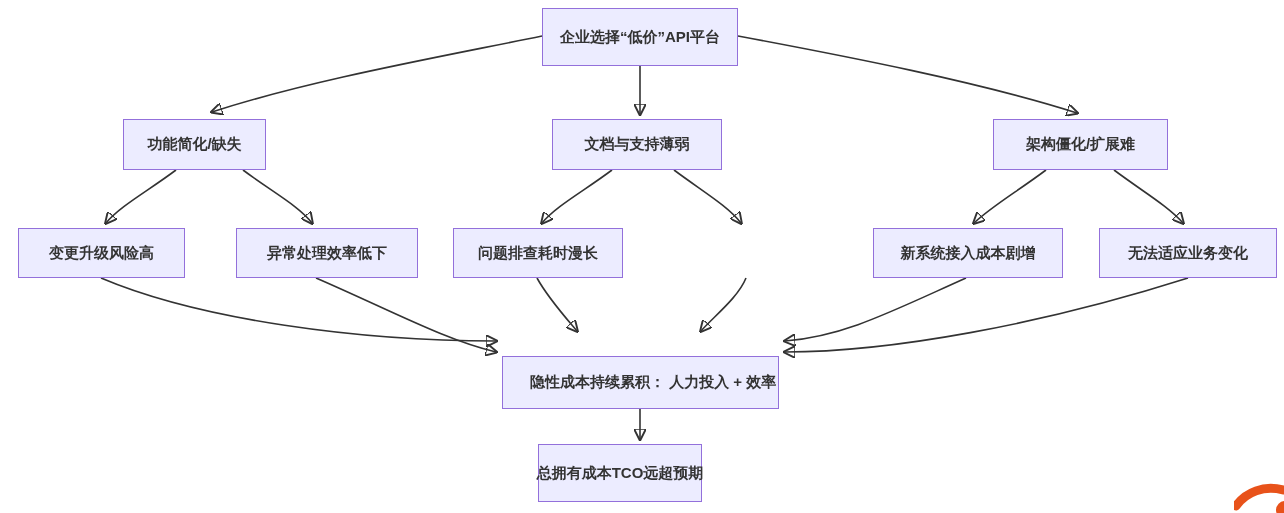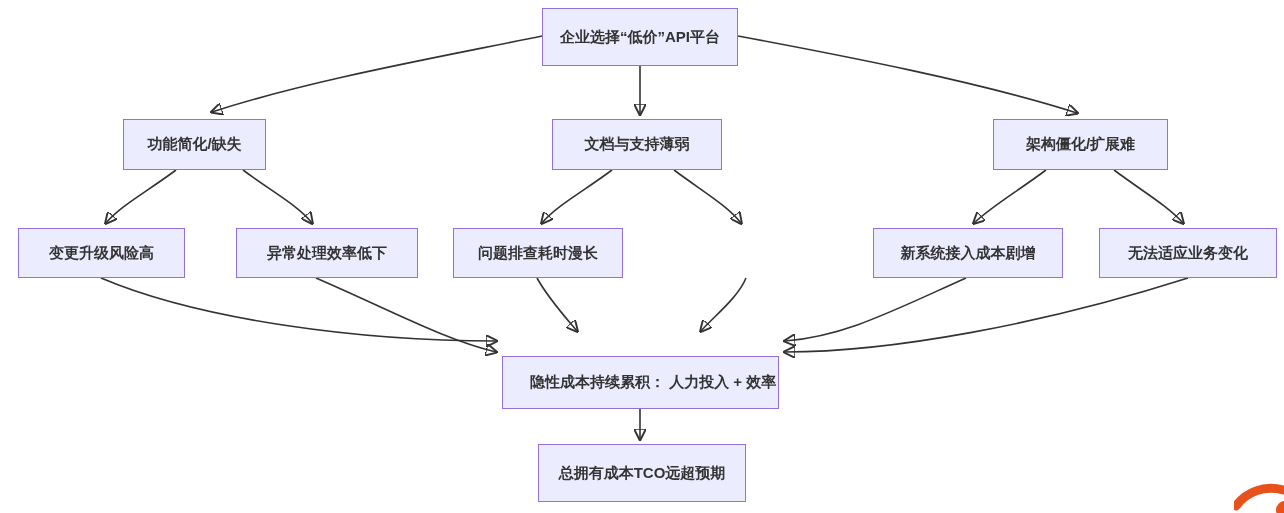--- a/index.html
+++ b/index.html
@@ -23,21 +23,21 @@
   .node-cause2   {left:552px;top:119px;width:170px;height:51px;}
   .node-cause3   {left:993px;top:119px;width:175px;height:51px;justify-content:center;}
   .node-effect1  {left:18px;  top:228px;width:167px;height:50px;}
   .node-effect2  {left:236px; top:228px;width:182px;height:50px;}
   .node-effect3  {left:453px; top:228px;width:170px;height:50px;}
   .node-effect4  {left:667px; top:228px;width:153px;height:50px;}
   .node-effect5  {left:873px; top:228px;width:190px;height:50px;}
   .node-effect6  {left:1099px;top:228px;width:178px;height:50px;}
   .node-converge {left:502px; top:336px;width:277px;height:53px;
                   justify-content:flex-start;padding-left:27px;overflow:hidden;margin-top:20px;}
-  .node-final    {left:538px; top:444px;width:208px;height:58px;}
+  .node-final    {left:538px; top:444px;width:164px;height:58px;}
   .logo{position:absolute;right:0;bottom:0;width:50px;height:38px;overflow:hidden;}
 </style>
 </head>
 <body>
 
 <div class="canvas">
 
   <svg class="edges" viewBox="0 0 1284 513" xmlns="http://www.w3.org/2000/svg">
     <defs>
       <marker id="arrow" viewBox="0 0 10 10" refX="8.5" refY="5" markerWidth="7.5" markerHeight="7.5" orient="auto">

